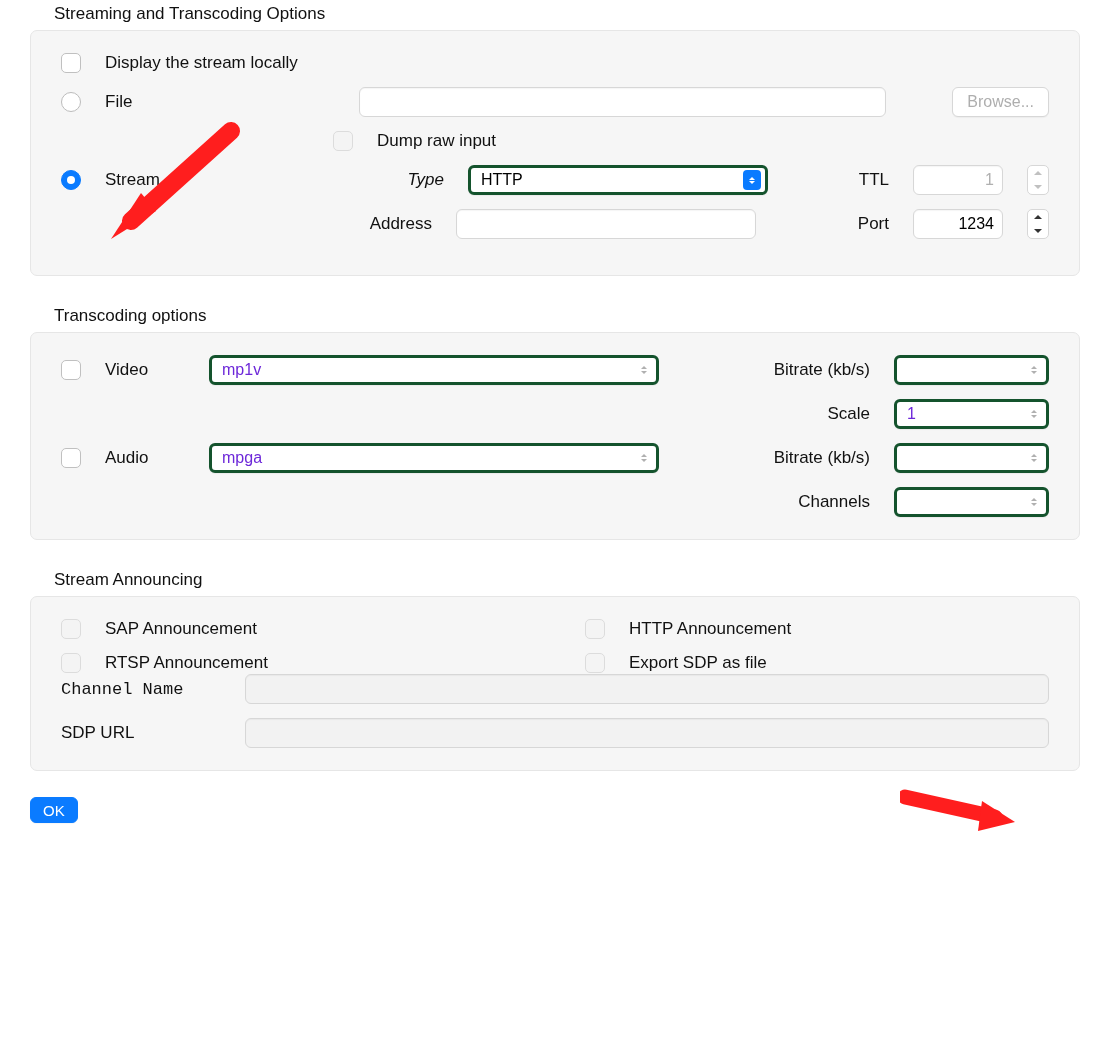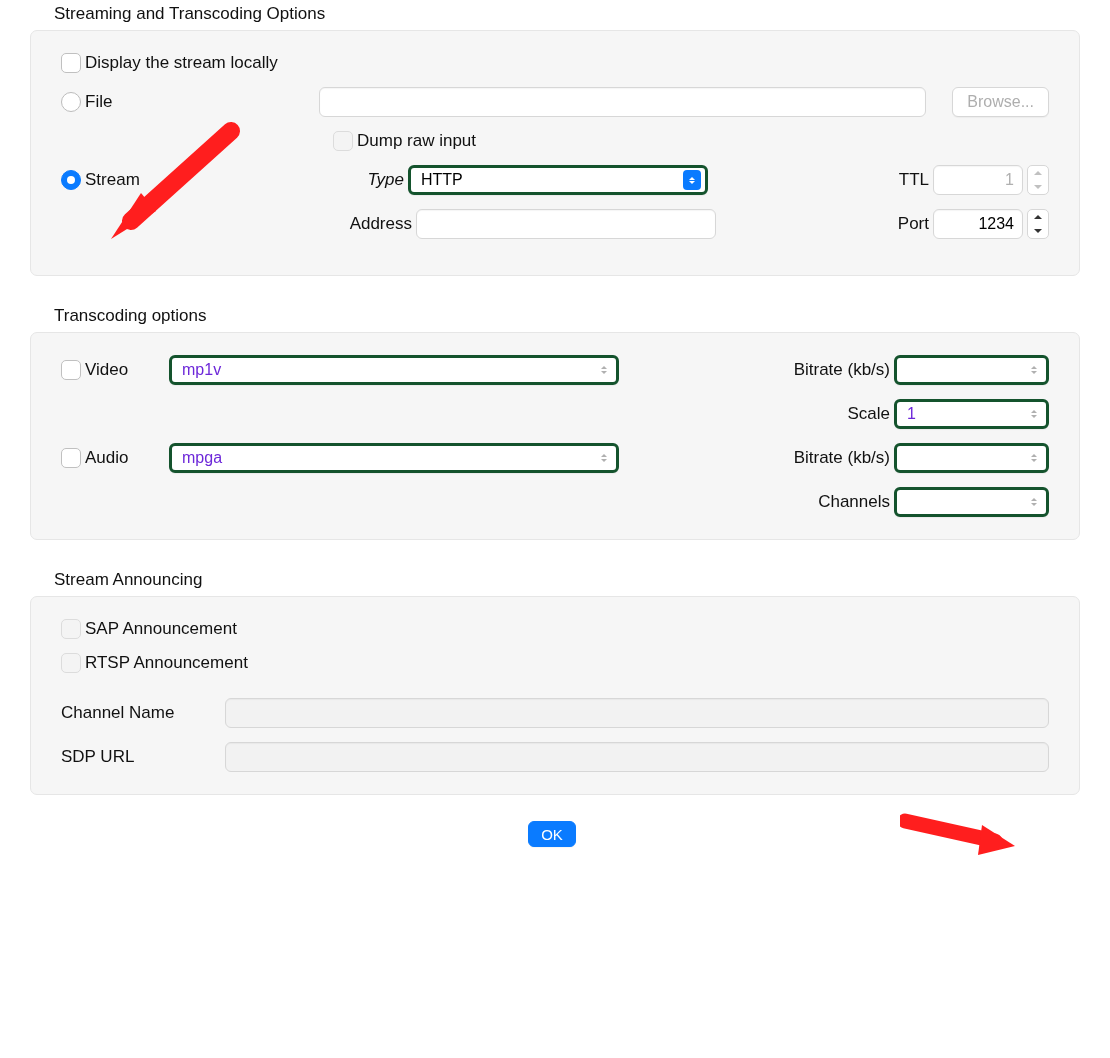--- a/index.html
+++ b/index.html
@@ -22,21 +22,21 @@
     background: #f6f6f6;
     border: 1px solid #e6e6e6;
     border-radius: 7px;
     padding: 22px 30px;
     margin-bottom: 26px;
   }
   .row {
     display: flex;
     align-items: center;
     margin-bottom: 14px;
-    gap: 4px;
+    gap: 24px;
   }
   .row:last-child { margin-bottom: 0; }
 
   
   .chk {
     width: 20px; height: 20px;
     border: 1px solid #c0c0c0;
     border-radius: 5px;
     background: #fff;
     flex: 0 0 auto;
@@ -151,21 +151,21 @@
 
   .rlabel { font-size:17px; color:#111; text-align:right; }
 
   .red-arrow {
     position:absolute;
     pointer-events:none;
   }
 
   .footer {
     display:flex;
-    justify-content:center;
+    justify-content:flex-start;
     align-items:center;
     padding-right:6px;
     position:relative;
   }
 </style>
 </head>
 <body>
 
 <div class="group-label">Streaming and Transcoding Options</div>
 <div class="panel" style="position:relative;">
@@ -272,34 +272,44 @@
     <div class="rlabel">Channels</div>
     <div class="select dim" style="width:155px;">
       <span class="txt-span"></span>
       <span class="caret-grey"></span>
     </div>
   </div>
 </div>
 
 <div class="group-label">Stream Announcing</div>
 <div class="panel">
-  <div style="display:flex;gap:60px;margin-bottom:25px;">
+  <div style="display:flex;gap:60px;margin-bottom:1px;">
     <div style="flex:1;">
       <div class="row">
         <div class="chk disabled"></div>
         <label class="lbl disabled-text">SAP Announcement</label>
       </div>
       <div class="row">
         <div class="chk disabled"></div>
         <label class="lbl disabled-text">RTSP Announcement</label>
       </div>
     </div>
-  </div>
-  <div class="row">
-    <label class="lbl" style="width:160px;">Channel Name</label>
+    <div style="flex:1;">
+      <div class="row">
+        <div class="chk disabled"></div>
+        <label class="lbl disabled-text">HTTP Announcement</label>
+      </div>
+      <div class="row">
+        <div class="chk disabled"></div>
+        <label class="lbl disabled-text">Export SDP as file</label>
+      </div>
+    </div>
+  </div>
+  <div class="row">
+    <label class="lbl" style="width:160px;font-family:Liberation Mono, monospace;">Channel Name</label>
     <input class="txt" style="flex: 1 1 0%; background: rgb(242, 242, 242);">
   </div>
   <div class="row">
     <label class="lbl" style="width:160px;">SDP URL</label>
     <input class="txt" style="flex: 1 1 0%; background: rgb(242, 242, 242);">
   </div>
 </div>
 
 <div class="footer">
   <svg class="red-arrow" style="right:60px;top:-8px;position:absolute;" width="120" height="50" viewBox="0 0 120 50">

